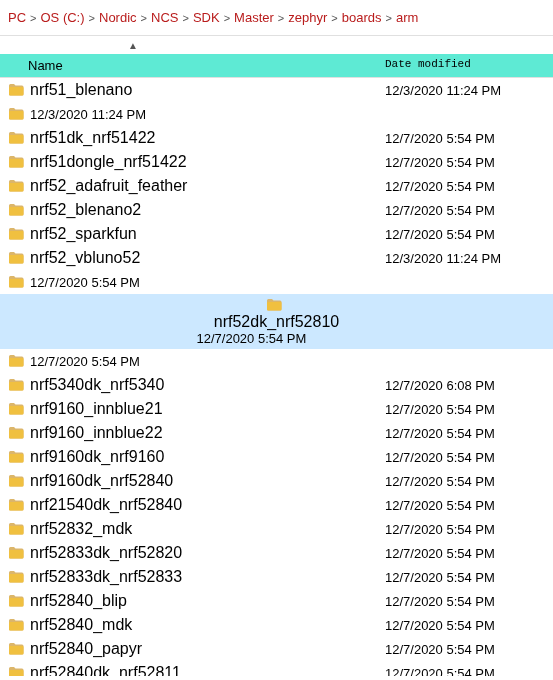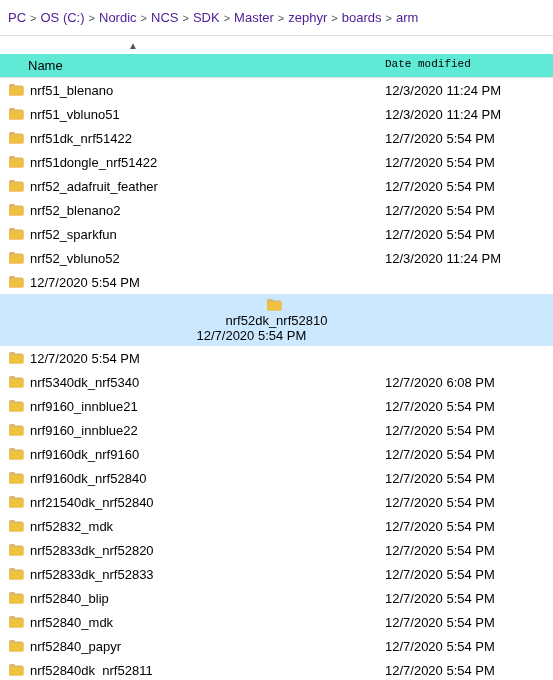--- a/index.html
+++ b/index.html
@@ -17,21 +17,21 @@
       display: flex;
       align-items: center;
       padding: 6px 8px;
       background: #fff;
       border-bottom: 1px solid #e0e0e0;
       height: 36px;
     }
     .breadcrumb-item {
       display: flex;
       align-items: center;
-      color: #4c1d95;
+      color: #b91c1c;
       font-size: 13px;
       cursor: pointer;
     }
     .breadcrumb-sep {
       margin: 0 4px;
       color: #555;
       font-size: 11px;
     }
     .breadcrumb-item.active {
       font-weight: 400;
@@ -98,21 +98,21 @@
     .folder-icon svg {
       width: 16px;
       height: 16px;
     }
 
     .file-name {
       flex: 1;
       white-space: nowrap;
       overflow: hidden;
       text-overflow: ellipsis;
-      font-size: 13px;
+      font-size: 16px;
       color: #000;
     }
     .file-date {
       width: 160px;
       font-size: 13px;
       color: #000;
       white-space: nowrap;
     }
   </style>
 </head>
@@ -154,21 +154,20 @@
     <rect x="1" y="5" width="14.5" height="8.5" rx="1" fill="#F0C040"></rect>
   </svg></span>
       <span class="file-name">nrf51_blenano</span>
       <span class="file-date">12/3/2020 11:24 PM</span>
     </div>
     <div class="file-row">
       <span class="folder-icon"><svg viewBox="0 0 16 16" xmlns="http://www.w3.org/2000/svg">
     <path d="M1 3.5A1.5 1.5 0 0 1 2.5 2H6l1.5 1.5H14A1.5 1.5 0 0 1 15.5 5v7A1.5 1.5 0 0 1 14 13.5H2.5A1.5 1.5 0 0 1 1 12V3.5z" fill="#DCB66A" stroke="none"></path>
     <rect x="1" y="5" width="14.5" height="8.5" rx="1" fill="#F0C040"></rect>
   </svg></span>
-      <span class="file-name">nrf51_vbluno51</span>
       <span class="file-date">12/3/2020 11:24 PM</span>
     </div>
     <div class="file-row">
       <span class="folder-icon"><svg viewBox="0 0 16 16" xmlns="http://www.w3.org/2000/svg">
     <path d="M1 3.5A1.5 1.5 0 0 1 2.5 2H6l1.5 1.5H14A1.5 1.5 0 0 1 15.5 5v7A1.5 1.5 0 0 1 14 13.5H2.5A1.5 1.5 0 0 1 1 12V3.5z" fill="#DCB66A" stroke="none"></path>
     <rect x="1" y="5" width="14.5" height="8.5" rx="1" fill="#F0C040"></rect>
   </svg></span>
       <span class="file-name">nrf51dk_nrf51422</span>
       <span class="file-date">12/7/2020 5:54 PM</span>
     </div>

